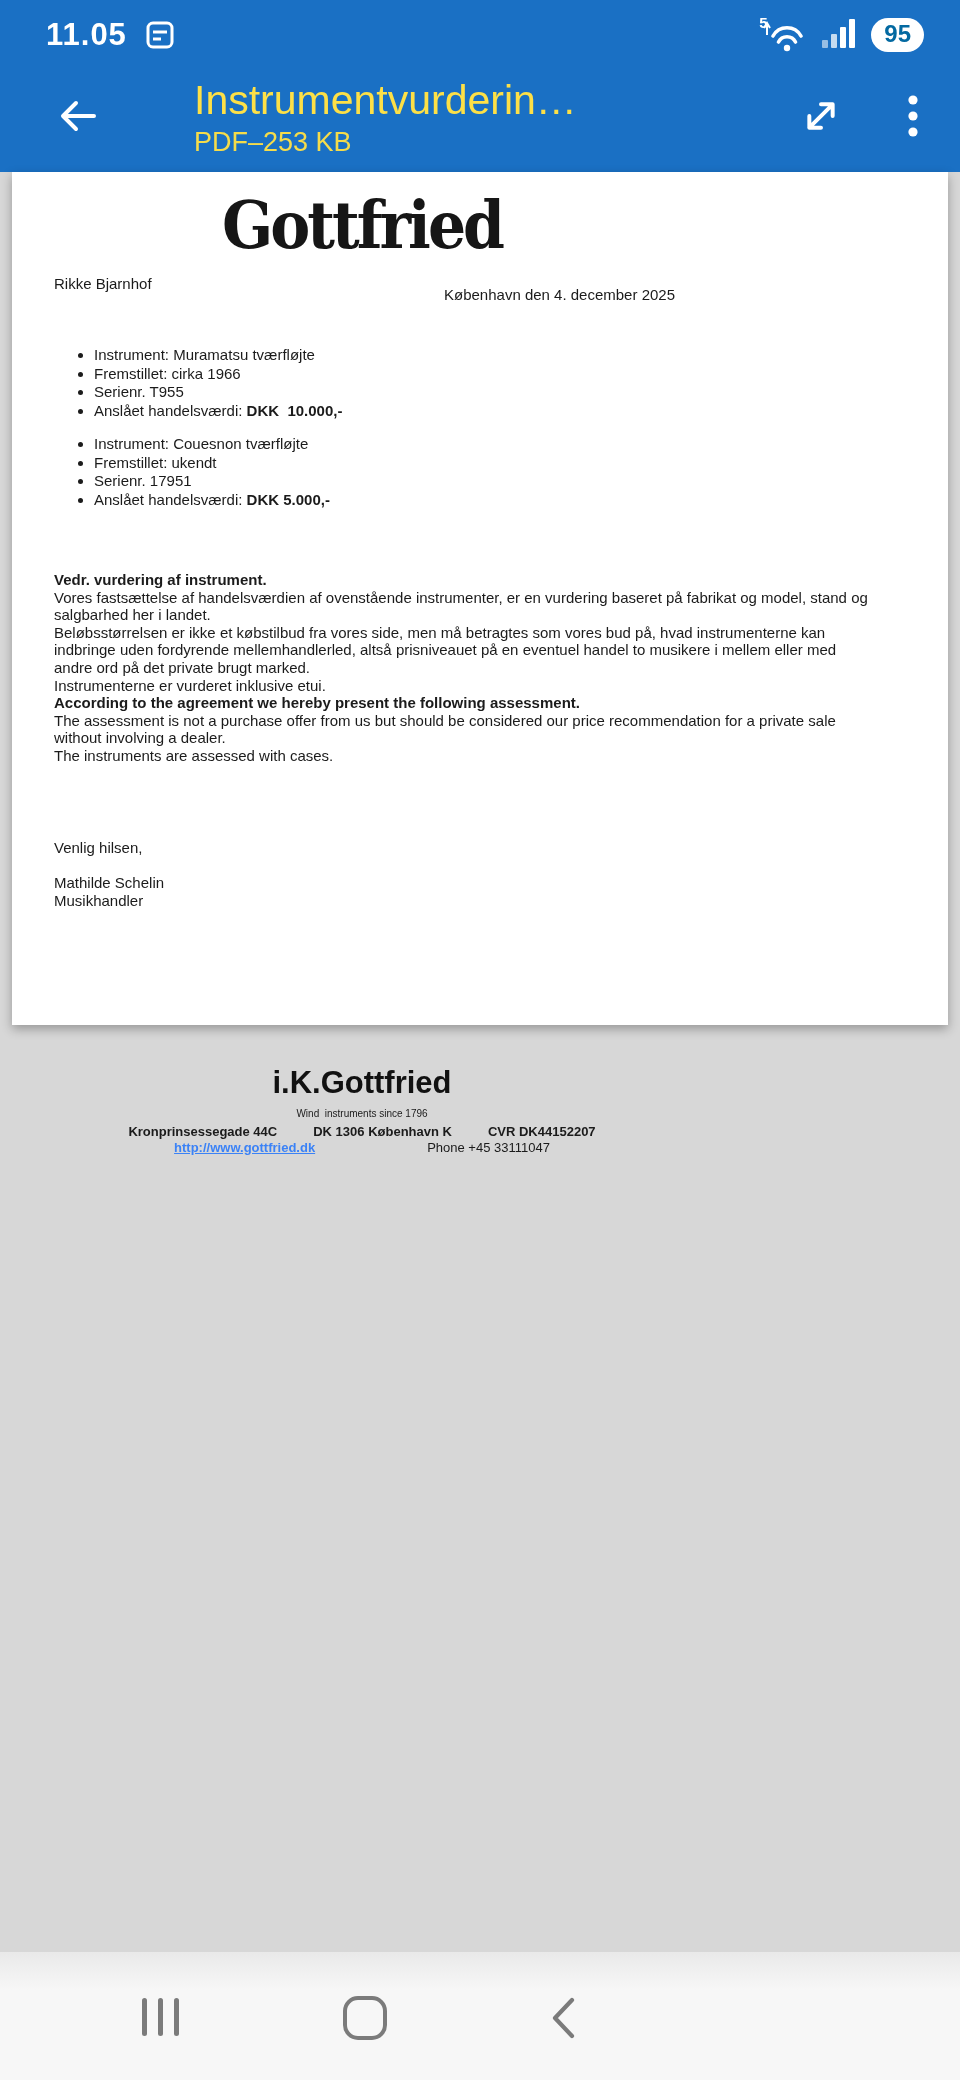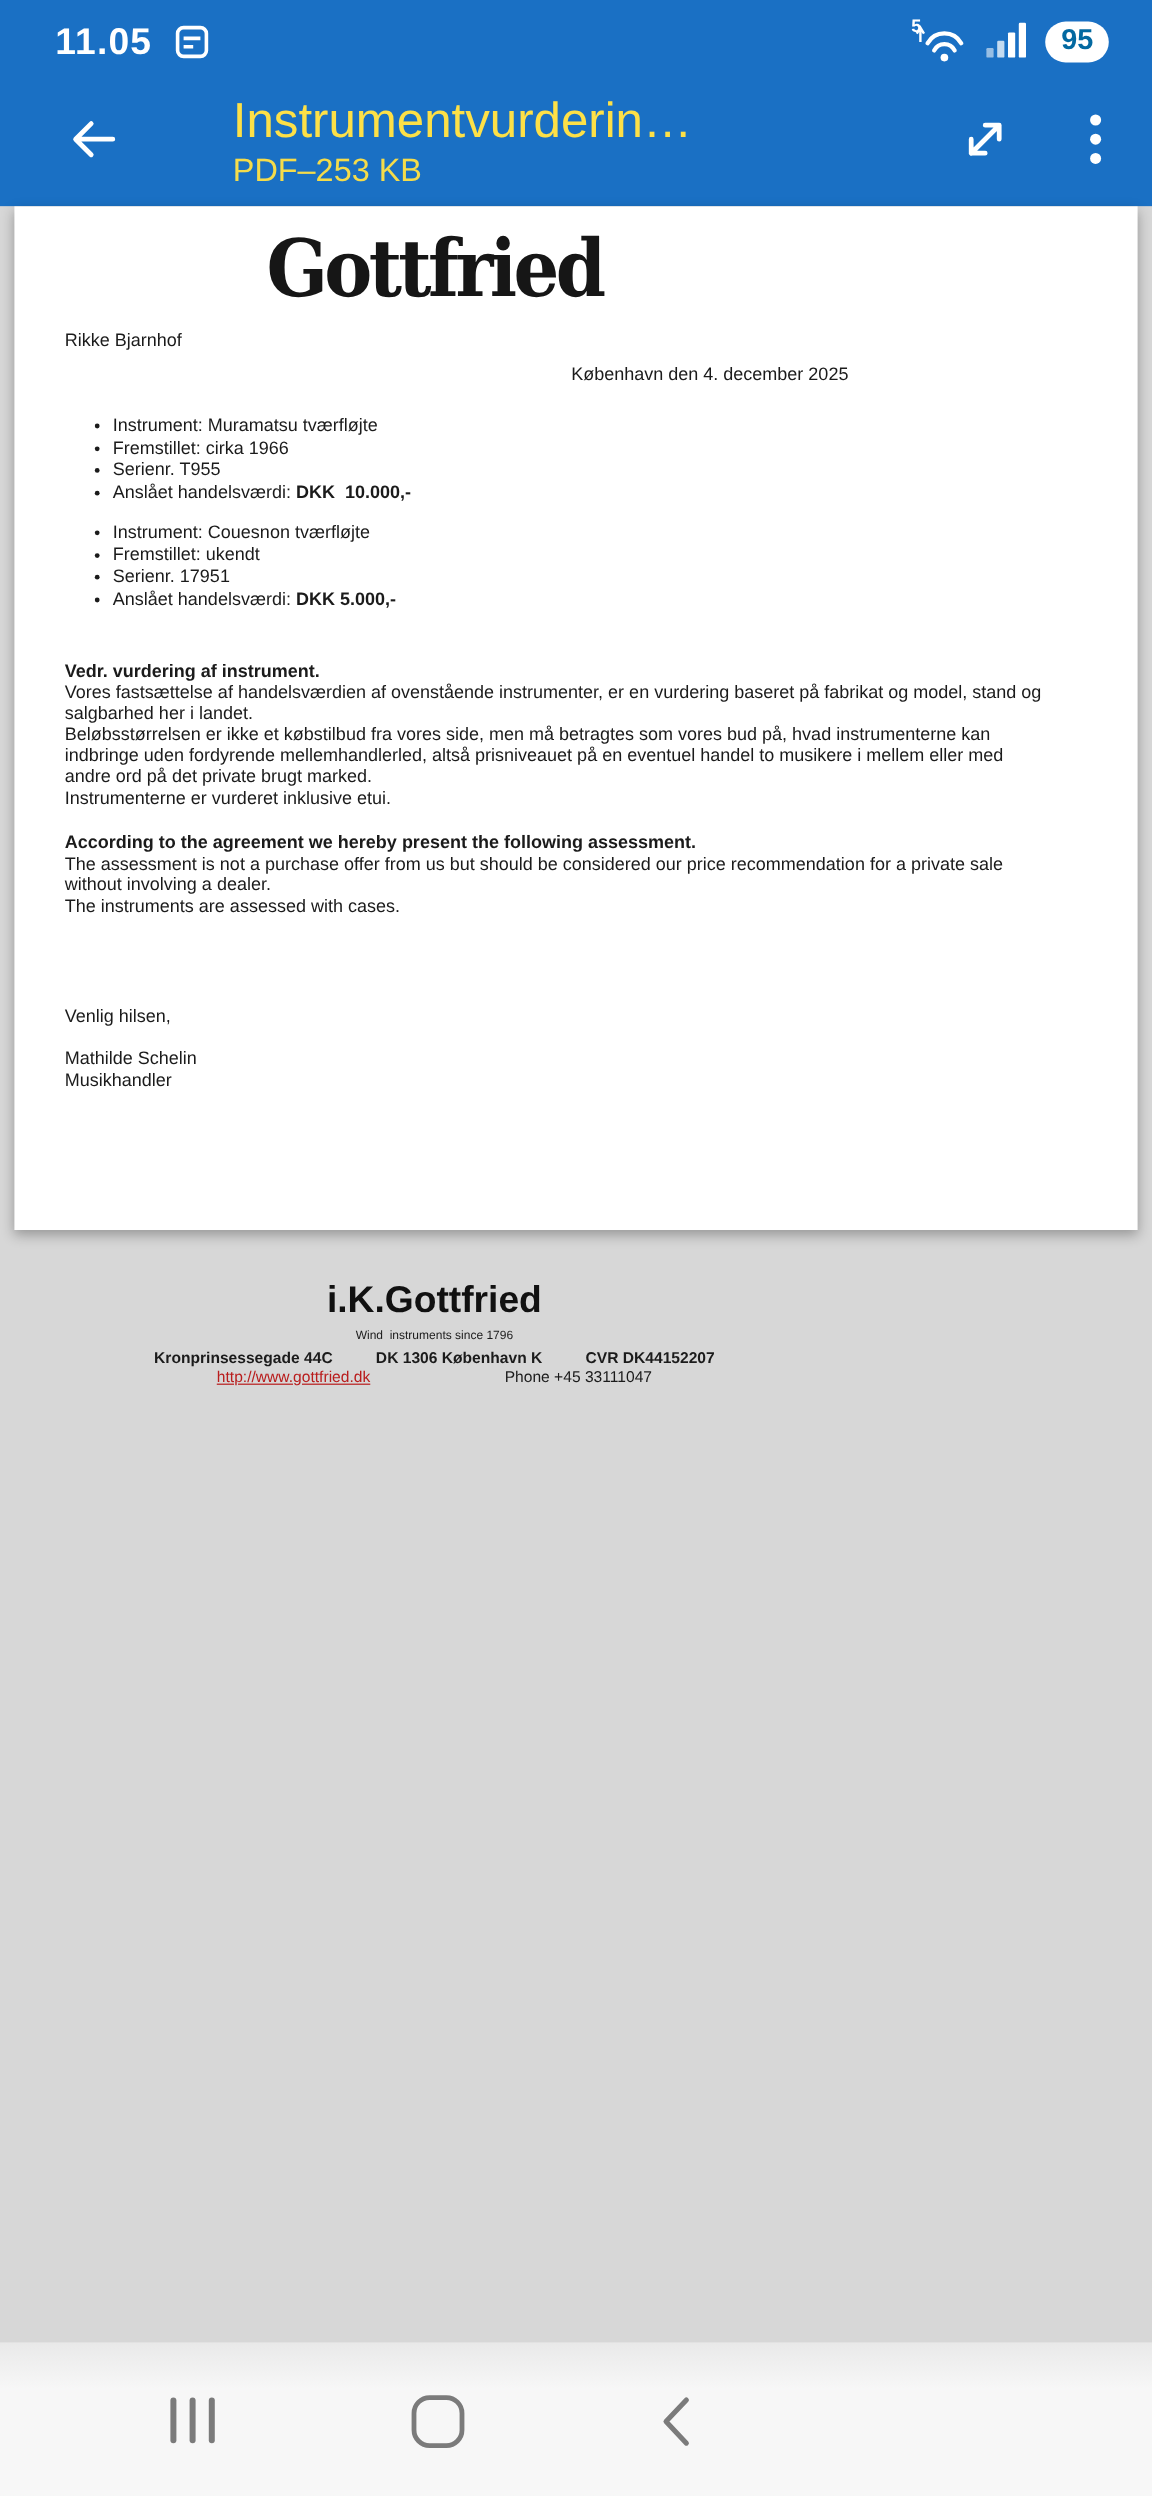--- a/index.html
+++ b/index.html
@@ -54,47 +54,47 @@
   .b { font-weight: 700; }
   .pre { white-space: pre-wrap; }
 
   .logo {
     top: 14px; left: 0; width: 700px; text-align: center;
     font-family: "DejaVu Serif", serif; font-size: 60px; font-weight: 600;
     letter-spacing: -3px; color: #161616;
     transform: scaleY(1.10); transform-origin: top center;
   }
   .recipient { top: 103px; left: 42px; }
-  .date-line { top: 132px; left: 432px; margin-left: 32px; }
+  .date-line { top: 114px; left: 432px; }
 
   .instr-list { list-style: disc; margin: 0; }
   .instr-list li { line-height: 18.5px; margin: 0; }
   .list1 { top: 174px; left: 62px; padding-left: 20px; }
   .list2 { top: 263px; left: 62px; padding-left: 20px; }
 
   .para-block { left: 42px; width: 814px; line-height: 17.6px; }
-  .danish { top: 379px; }
+  .danish { top: 399px; }
   .english { top: 522px; }
   .closing { top: 667px; left: 42px; }
   .signature { top: 702px; left: 42px; line-height: 17.6px; }
 
   .footer-company {
     top: 893px; left: 0; width: 700px; text-align: center;
     font-size: 31px; font-weight: 700; letter-spacing: 0px; color: #111;
   }
   .footer-tagline { top: 936px; left: 0; width: 700px; text-align: center; font-size: 10px; }
   .footer-contact {
     top: 952px; left: 0; width: 700px; display: flex; justify-content: center;
     gap: 36px; font-size: 13px; font-weight: 700;
   }
   .footer-links {
     top: 968px; left: 0; width: 700px; display: flex; justify-content: center;
     gap: 112px; font-size: 13px; align-items: baseline;
   }
-  .weblink { color: #b91c1c; text-decoration: underline; font-weight: 400; }
+  .weblink { color: #3b82f6; text-decoration: underline; font-weight: 700; }
 
   
   .nav-bar {
     position: absolute; left: 0; right: 0; bottom: 0; height: 128px;
     background: linear-gradient(#e9e9e9, #f7f7f7 30%, #f7f7f7);
   }
   .nav-btn { position: absolute; background: none; border: none; cursor: pointer; }
   .nav-recents { left: 142px; top: 46px; display: flex; gap: 11px; }
   .nav-recents .bar { width: 5px; height: 38px; background: #7b7b7b; border-radius: 2.5px; }
   .nav-home { left: 343px; top: 44px; width: 44px; height: 44px;

